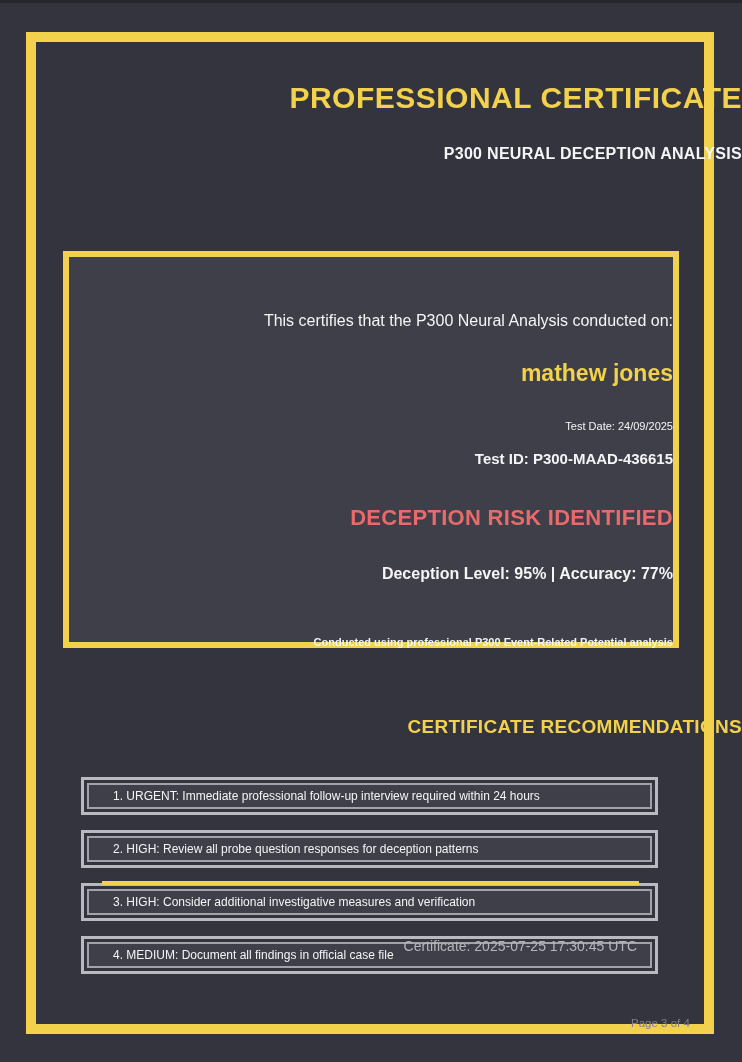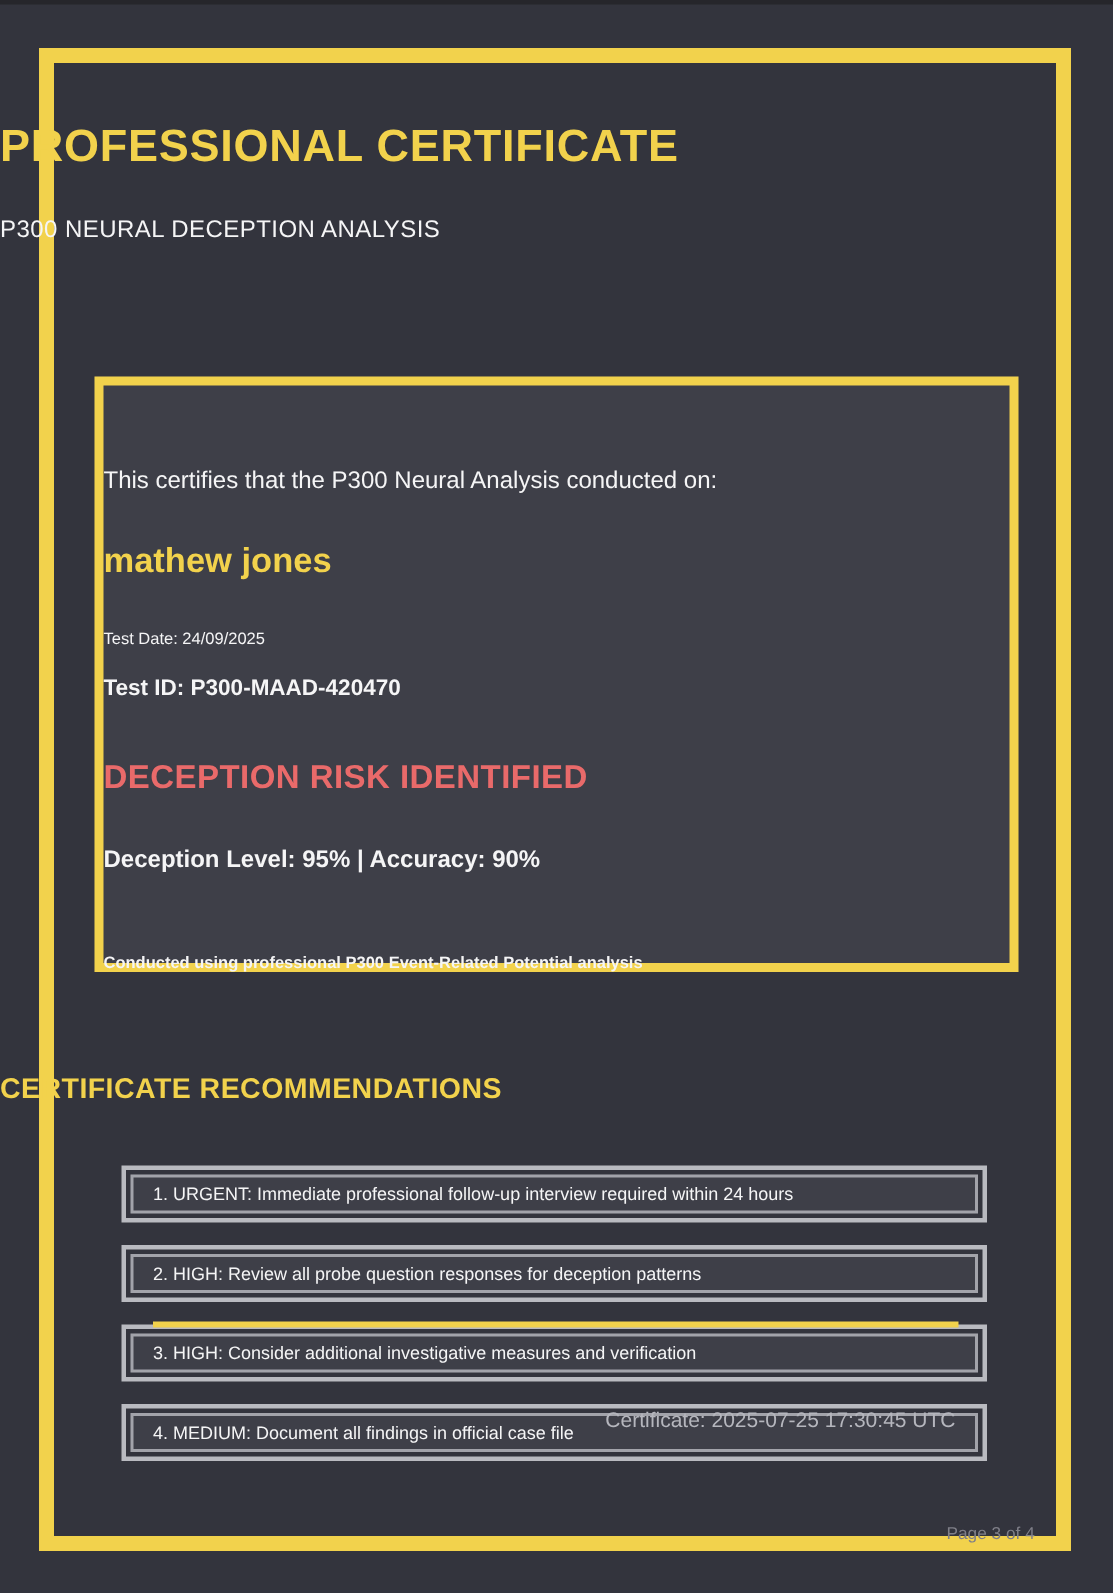--- a/index.html
+++ b/index.html
@@ -12,23 +12,23 @@
     overflow:hidden;
   }
   #top-edge{
     position:absolute;left:0;top:0;width:742px;height:3px;
     background:var(--top-edge,#26262b);
   }
   #frame{
     position:absolute;left:26px;top:32px;width:688px;height:1002px;
     border:10px solid var(--accent-yellow,#f2d24c);
   }
-  .center-line{position:absolute;left:0;right:0;text-align:left;line-height:1.2;}
+  .center-line{position:absolute;left:12px;right:0;text-align:right;line-height:1.2;}
   #main-title{top:80px;font-size:30px;font-weight:bold;color:var(--accent-yellow,#f2d24c);letter-spacing:.5px;}
-  #subtitle{top:144px;font-size:16px;font-weight:normal;color:var(--text-white,#f5f5f6);letter-spacing:.3px;}
+  #subtitle{top:144px;font-size:16px;font-weight:bold;color:var(--text-white,#f5f5f6);letter-spacing:.3px;}
   #cert-box{
     position:absolute;left:63px;top:251px;width:616px;height:397px;
     border:6px solid var(--accent-yellow,#f2d24c);
     background:var(--panel,#3e3f48);
   }
   #cert-intro{top:54px;font-size:16px;color:var(--text-white,#f5f5f6);}
   #cert-name{top:103px;font-size:23px;font-weight:bold;color:var(--accent-yellow,#f2d24c);}
   #cert-date{top:163px;font-size:11px;font-weight:normal;color:var(--text-white,#f5f5f6);}
   #cert-id{top:193px;font-size:15px;font-weight:bold;color:var(--text-white,#f5f5f6);}
   #cert-status{top:248px;font-size:22px;font-weight:bold;color:var(--alert-red,#e96a6a);letter-spacing:.3px;}
@@ -40,21 +40,21 @@
     height:38px;margin-bottom:15px;
     border:3px solid var(--box-border-gray,#b9bac0);
     background:var(--background,#33343d);
     padding:3px;
   }
   .rec-inner{
     height:100%;
     border:2px solid var(--box-border-inner,#a2a3aa);
     background:var(--panel,#3e3f48);
     display:flex;align-items:center;
-    padding-left:13px;
+    padding-left:24px;
     font-size:12px;color:var(--text-white,#f5f5f6);
     white-space:nowrap;overflow:hidden;
   }
   #highlight-strip{
     position:absolute;left:102px;top:881px;width:537px;height:4px;
     background:var(--accent-yellow,#f2d24c);z-index:5;
   }
   #cert-stamp{
     position:absolute;top:938px;right:105px;
     font-size:14px;color:var(--muted-gray,#b5b6bd);z-index:6;
@@ -73,23 +73,23 @@
   <div id="frame"></div>
 
   <div id="main-title" class="center-line">PROFESSIONAL CERTIFICATE</div>
 
   <div id="subtitle" class="center-line">P300 NEURAL DECEPTION ANALYSIS</div>
 
   <div id="cert-box">
     <div id="cert-intro" class="center-line">This certifies that the P300 Neural Analysis conducted on:</div>
     <div id="cert-name" class="center-line">mathew jones</div>
     <div id="cert-date" class="center-line">Test Date: 24/09/2025</div>
-    <div id="cert-id" class="center-line">Test ID: P300-MAAD-420470</div>
+    <div id="cert-id" class="center-line">Test ID: P300-MAAD-436615</div>
     <div id="cert-status" class="center-line">DECEPTION RISK IDENTIFIED</div>
-    <div id="cert-metrics" class="center-line">Deception Level: 95% | Accuracy: 90%</div>
+    <div id="cert-metrics" class="center-line">Deception Level: 95% | Accuracy: 77%</div>
     <div id="cert-method" class="center-line">Conducted using professional P300 Event-Related Potential analysis</div>
   </div>
 
   <div id="rec-heading" class="center-line">CERTIFICATE RECOMMENDATIONS</div>
 
   <div id="rec-list">
 
       <div class="rec">
         <div class="rec-inner">1. URGENT: Immediate professional follow-up interview required within 24 hours</div>
       </div>

